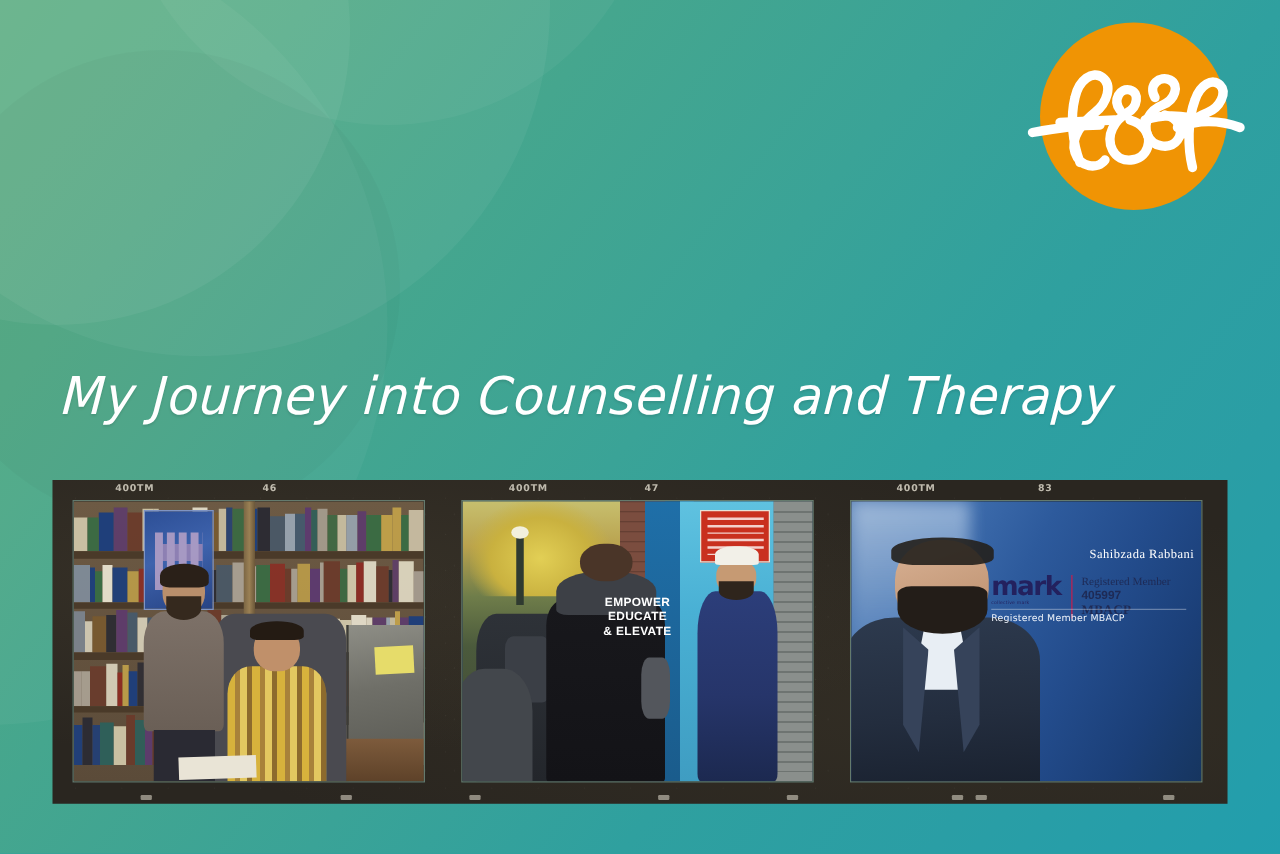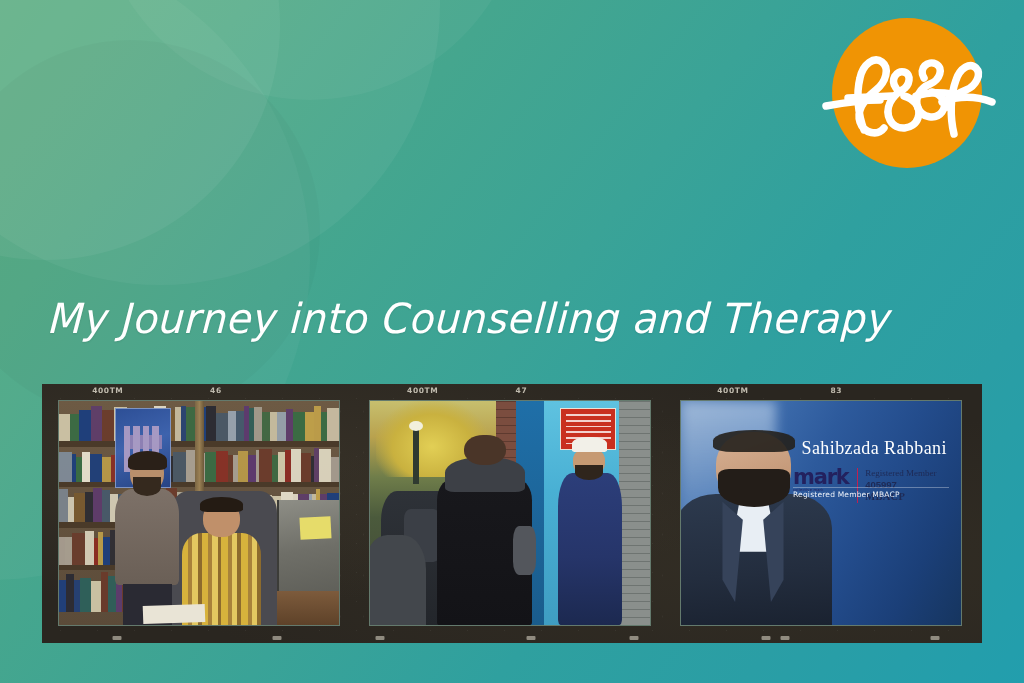--- a/index.html
+++ b/index.html
@@ -474,23 +474,23 @@
   }
 
   .p3-card {
     position:absolute;
     left:40%; top:17%;
     width:58%; height:38%;
     color:#ffffff;
     font-family:"Liberation Serif", serif;
   }
   .p3-name {
-    font-size:18px;
+    font-size:10px;
     letter-spacing:0.4px;
-    text-align:center;
+    text-align:right;
     line-height:1;
     white-space:nowrap;
   }
   .p3-row {
     margin-top:11px;
     display:flex;
     align-items:flex-start;
     justify-content:flex-start;
   }
   .p3-bacp {
@@ -829,20 +829,23 @@
           <div class="head"></div>
           <div class="beard"></div>
           <div class="cap"></div>
         </div>
         <div class="p2-student">
           <div class="torso"></div>
           <div class="sleeve"></div>
           <div class="hood"></div>
           <div class="head"></div>
         </div>
+        <div class="p2-hoodie-text">EMPOWER
+EDUCATE
+&amp; ELEVATE</div>
       </div>
     </div>
 
     <div class="frame" id="frame-3">
       <div class="ph">
         <div class="p3-bg"></div>
         <div class="p3-blur-left"></div>
         <div class="p3-person">
           <div class="jacket"></div>
           <div class="shirt"></div>

